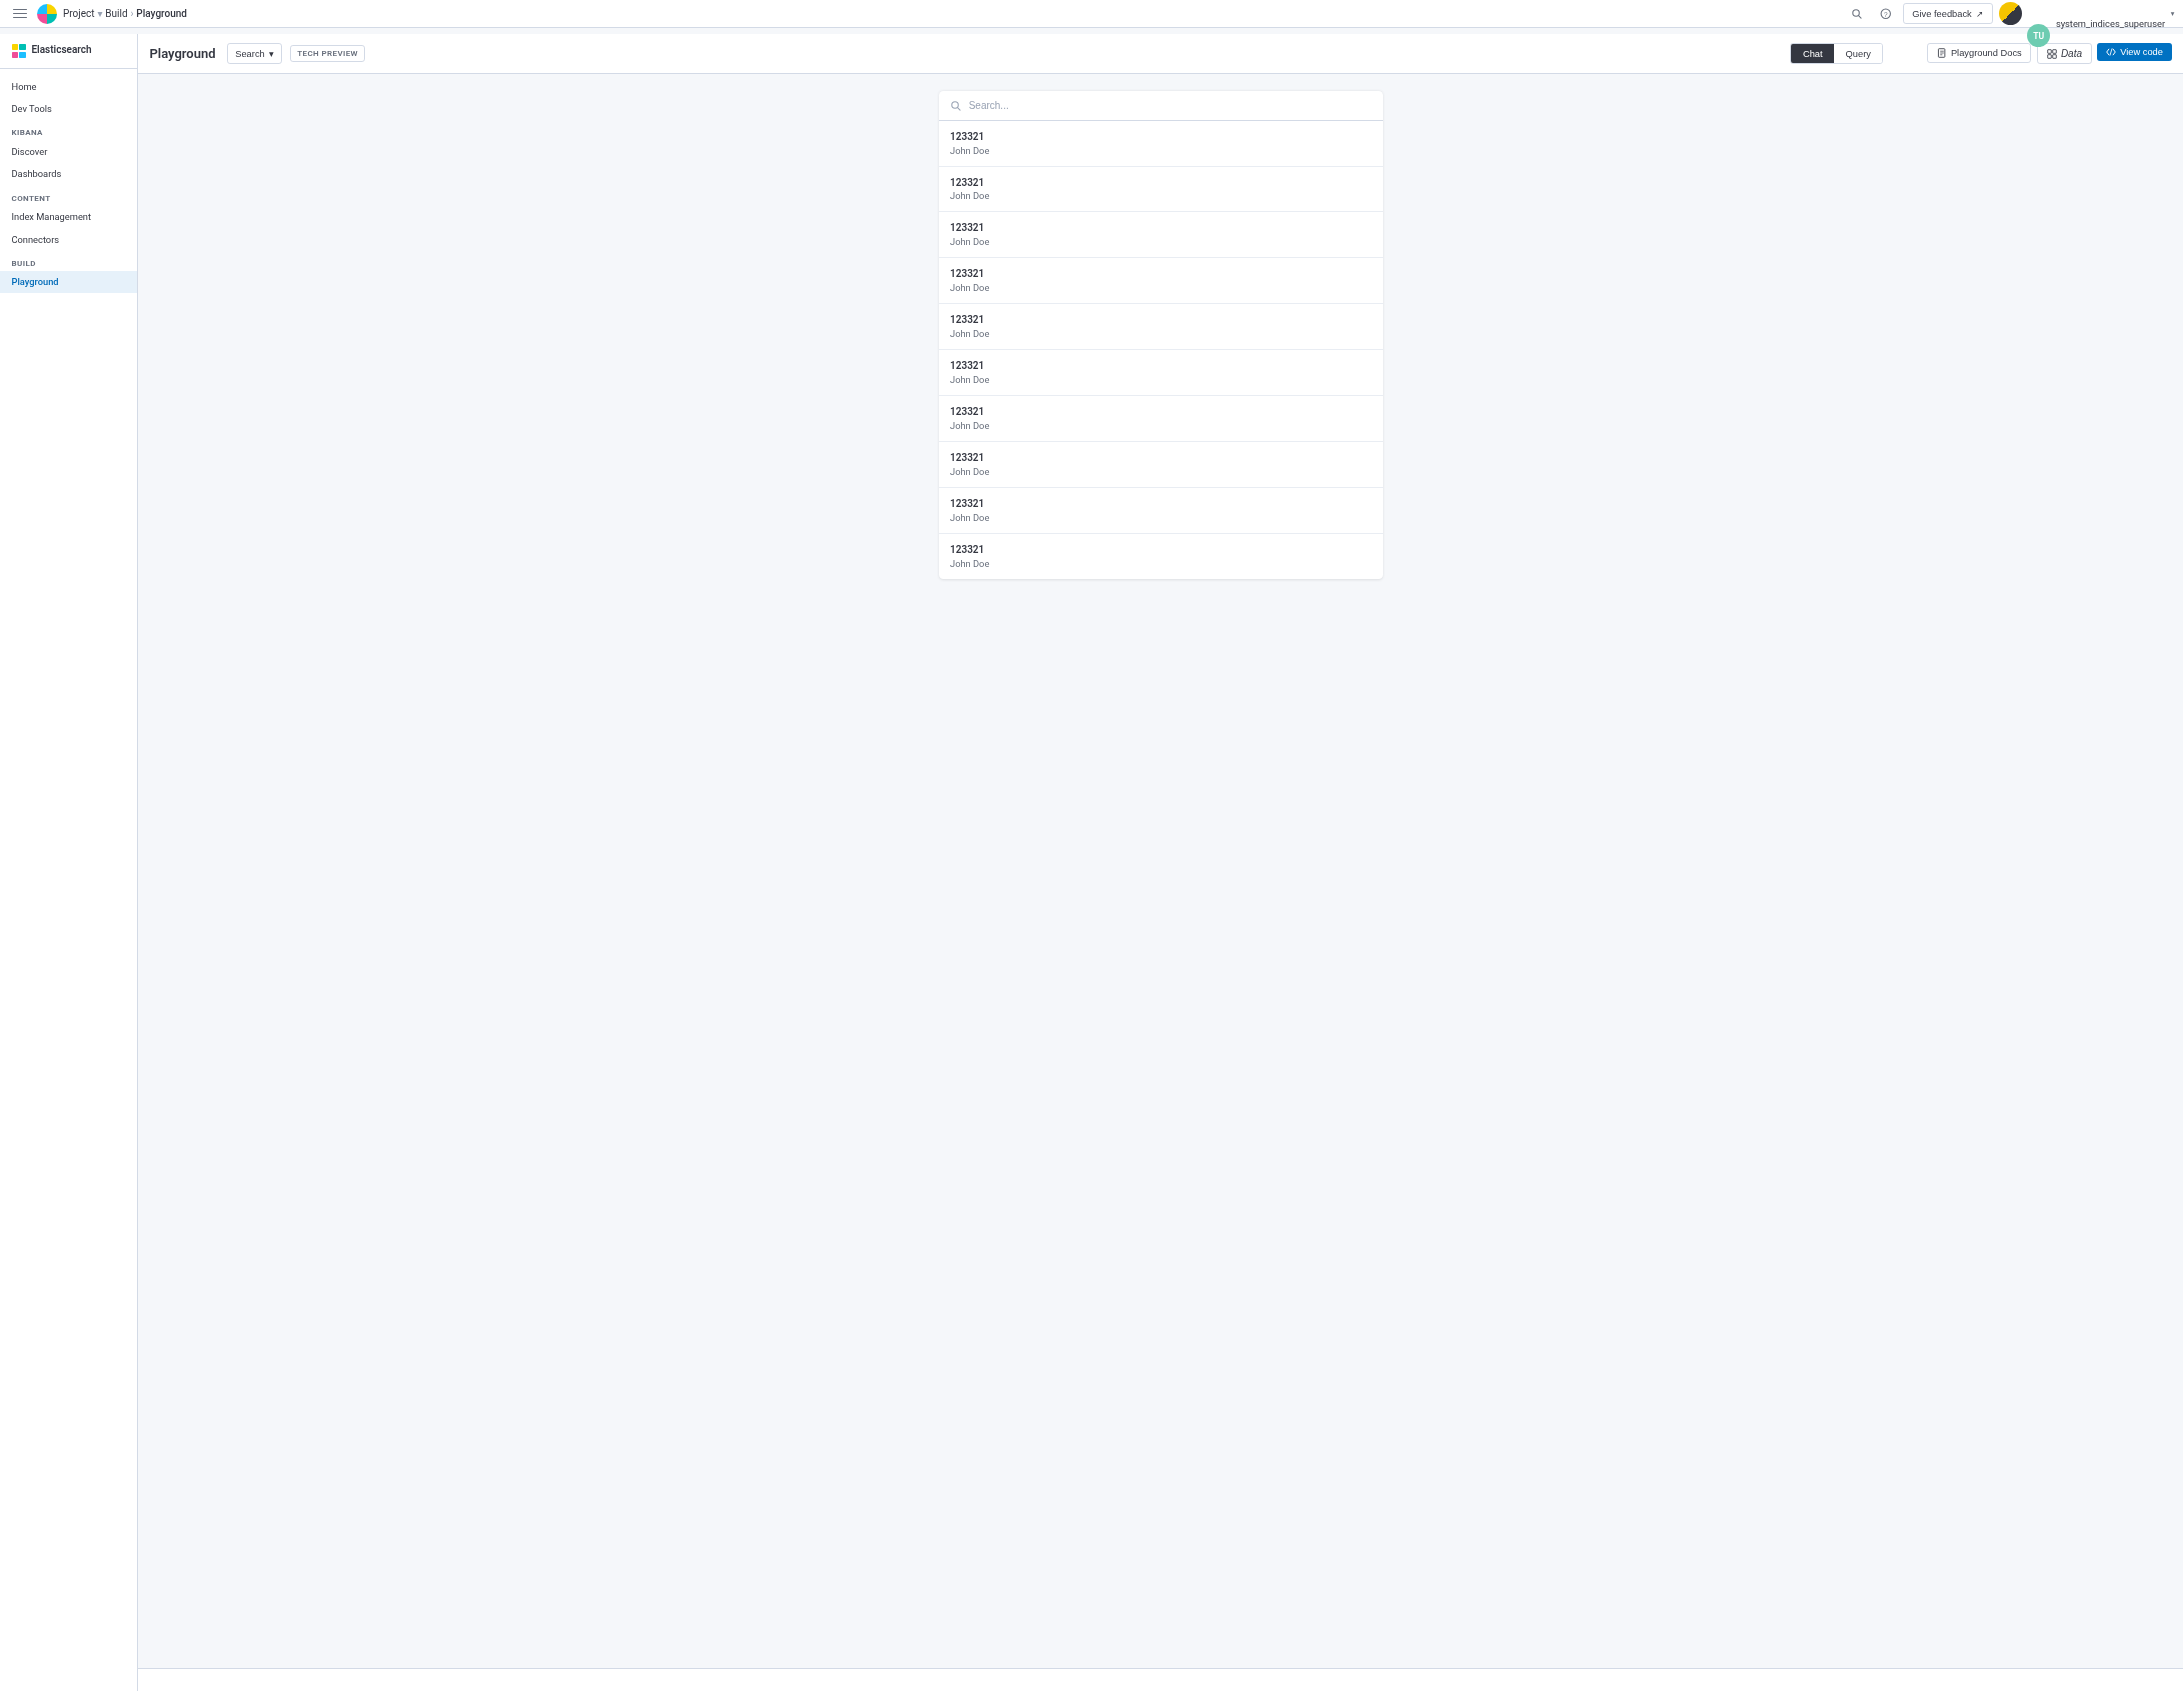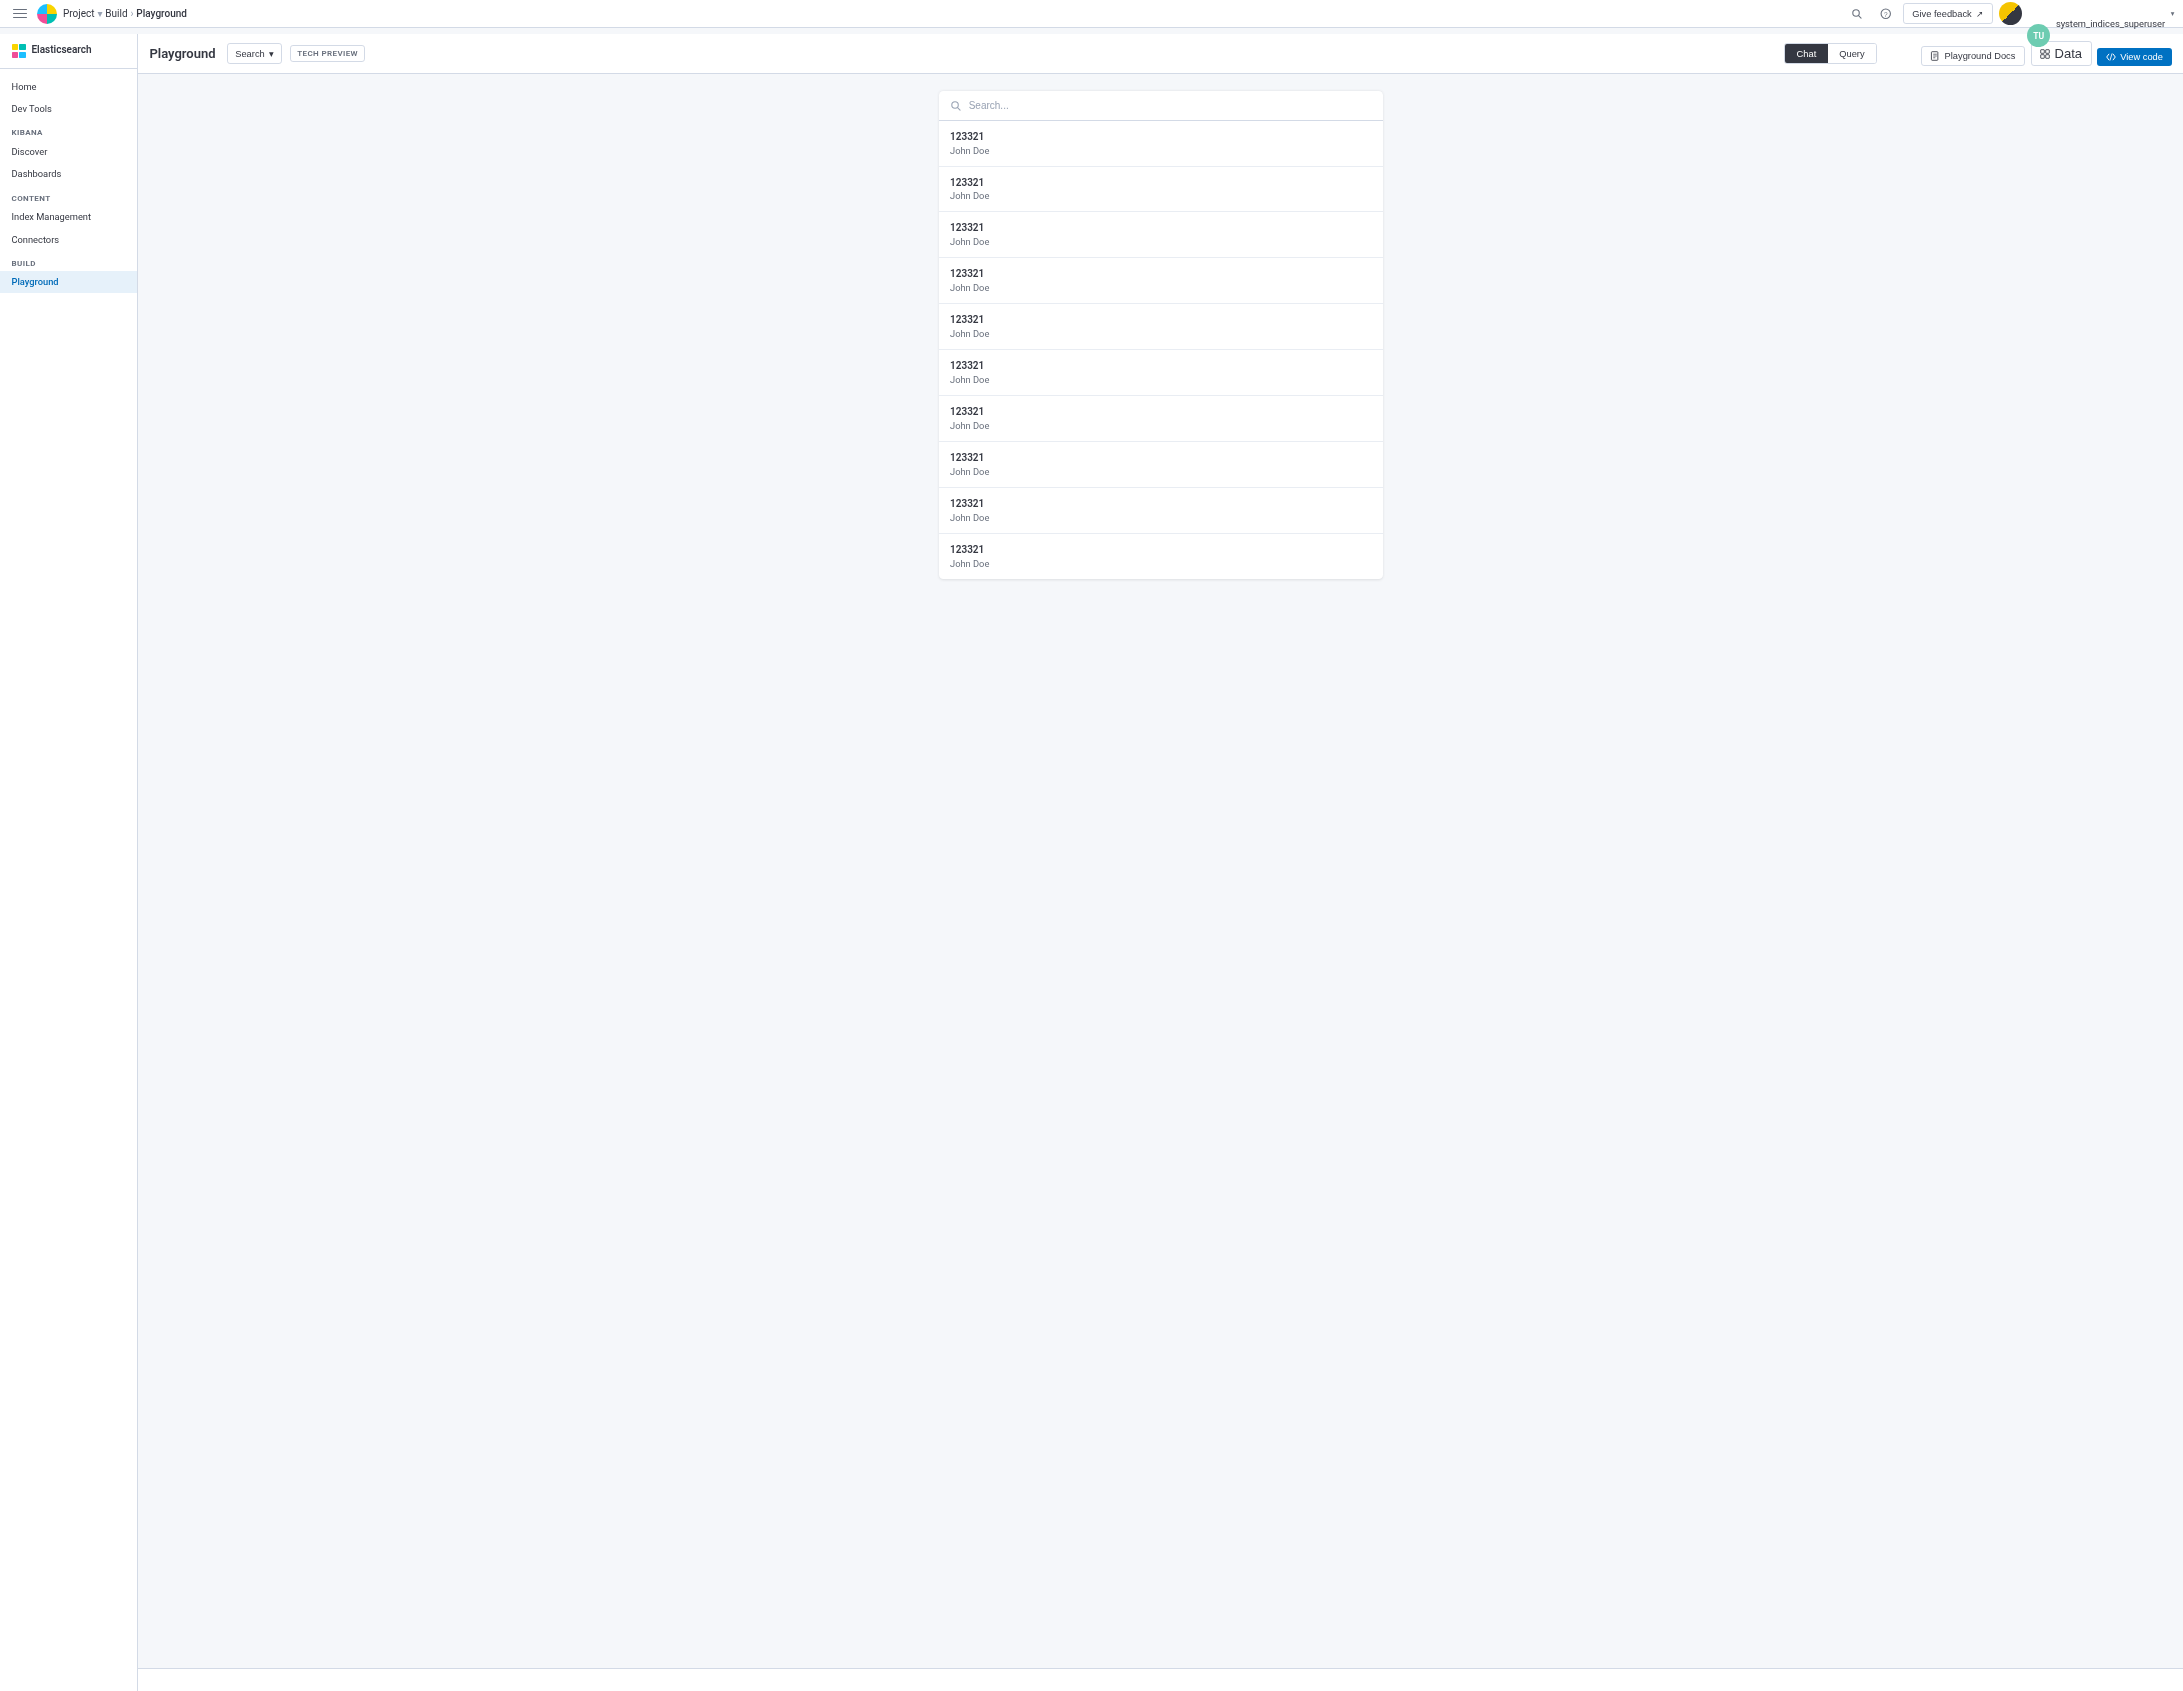--- a/index.html
+++ b/index.html
@@ -166,33 +166,33 @@
       overflow: hidden;
     }
     .tab-btn {
       padding: 4.3px 11.5px; font-size: 9.3px; cursor: pointer;
       border: none; background: #fff; color: #343741;
     }
     .tab-btn.active {
       background: #343741; color: #fff;
     }
     .header-actions {
-      display: flex; align-items: flex-end; gap: 5.7px; padding-left: 35px;
+      display: flex; align-items: flex-start; gap: 5.7px; padding-left: 35px;
     }
     .playground-docs-btn {
       display: flex; align-items: center; gap: 4.3px;
       border: 0.7px solid #d3dae6; background: #fff;
       border-radius: 2.9px; padding: 4.3px 8.6px;
       cursor: pointer; font-size: 9.3px; color: #343741;
     }
     .data-btn {
       display: flex; align-items: center; gap: 4.3px;
       border: 0.7px solid #d3dae6; background: #fff;
       border-radius: 2.9px; padding: 4.3px 8.6px;
-      cursor: pointer; font-size: 13px; color: #343741;
+      cursor: pointer; font-size: 10px; color: #343741; font-style: italic;
     }
     .view-code-btn {
       display: flex; align-items: center; gap: 4.3px;
       border: none; background: #0071c2;
       border-radius: 2.9px; padding: 4.3px 8.6px;
       cursor: pointer; font-size: 9.3px; color: #fff;
     }
 
     
     .content-area {

